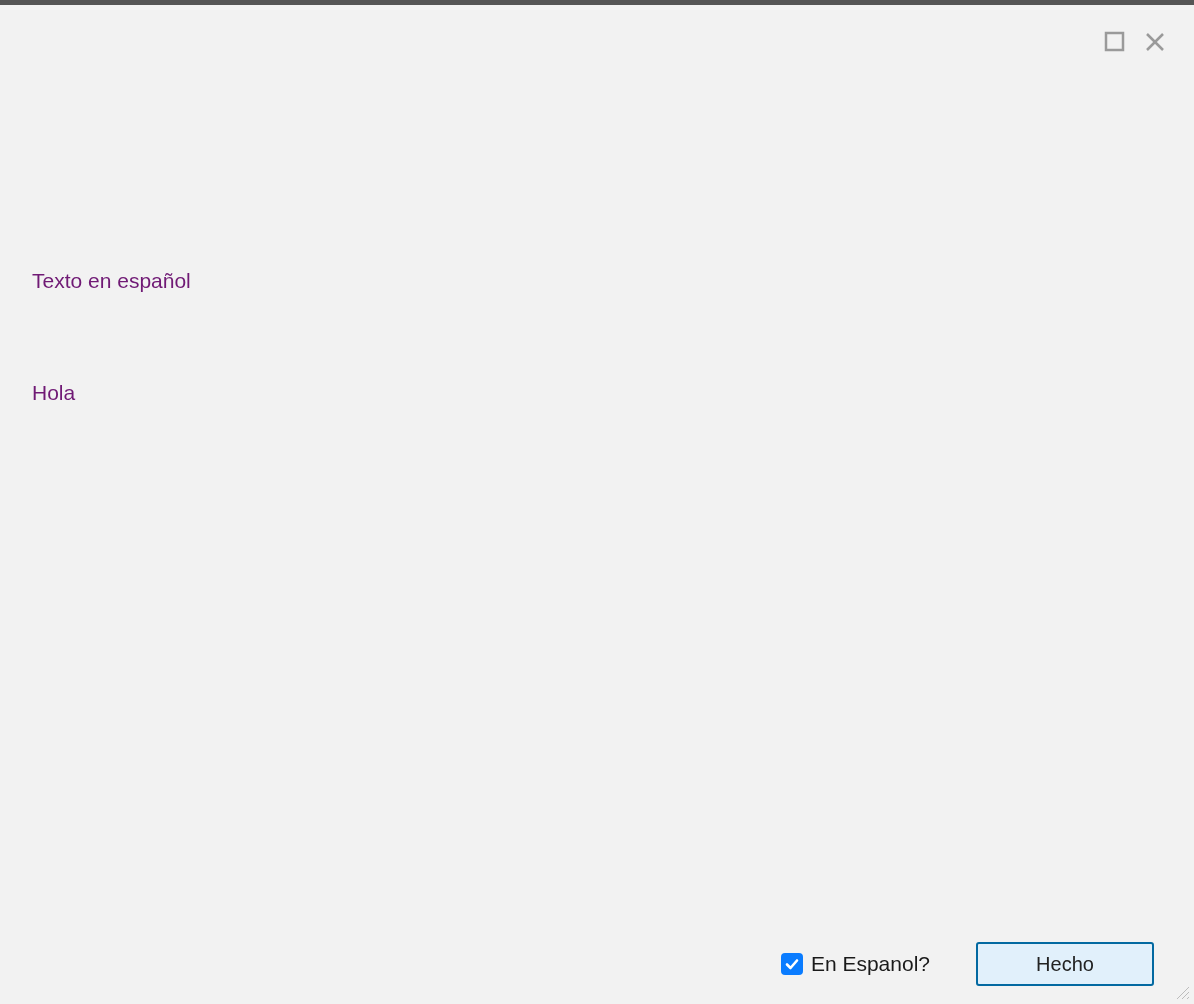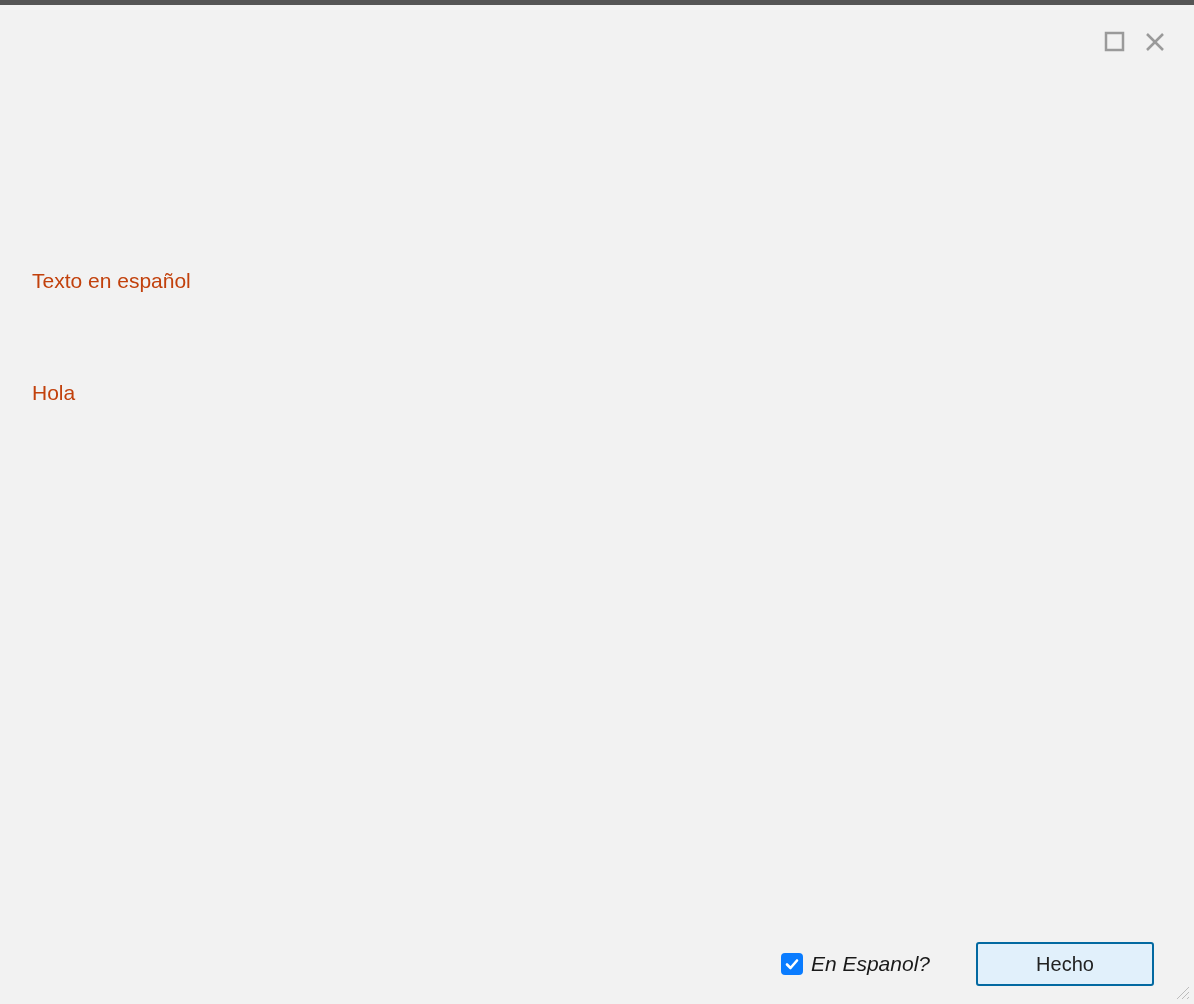--- a/index.html
+++ b/index.html
@@ -36,39 +36,38 @@
     .icon-btn {
       cursor: pointer;
       display: inline-flex;
       align-items: center;
       justify-content: center;
     }
     .content {
       position: absolute;
       left: 32px;
       top: 264px;
-      color: #c2410c;
+      color: #701a75;
       font-size: 21px;
     }
     .content .line2 {
       margin-top: 88px;
     }
     .footer {
       position: absolute;
       bottom: 18px;
       right: 40px;
       display: flex;
       align-items: center;
       gap: 46px;
     }
     .checkbox-wrap {
       display: flex;
       align-items: center;
       gap: 8px;
-      font-style: italic;
     }
     .checkbox-box {
       width: 22px;
       height: 22px;
       border-radius: 4px;
       background: #0a7cff;
       display: flex;
       align-items: center;
       justify-content: center;
       cursor: pointer;

